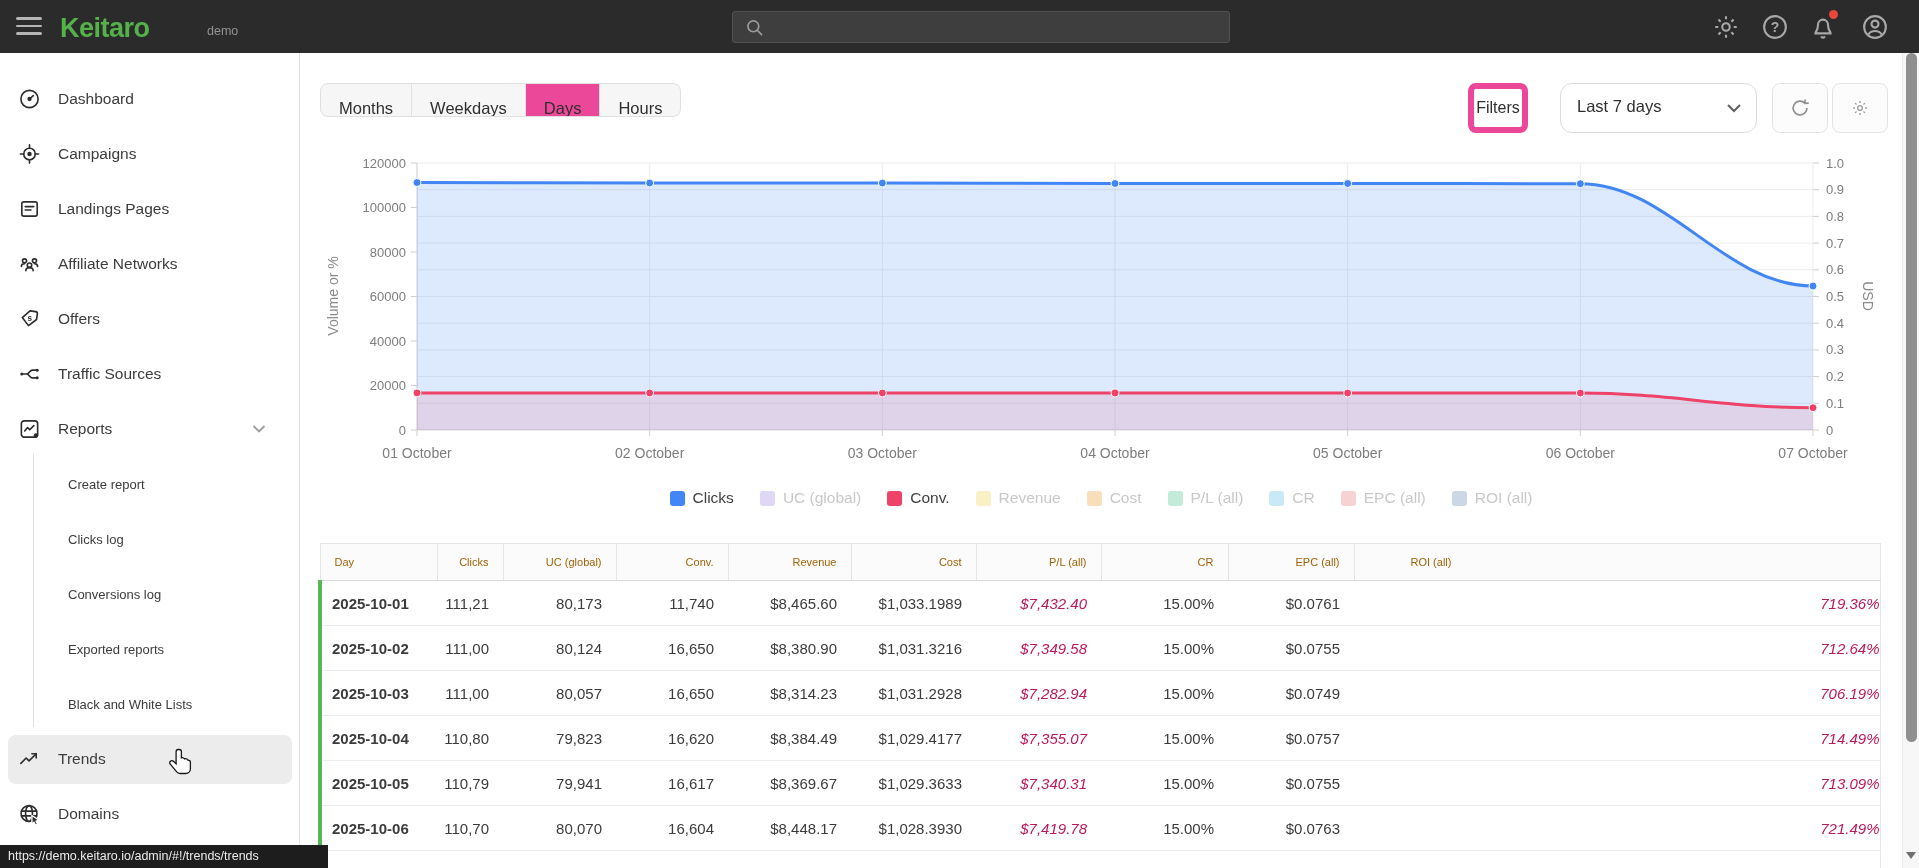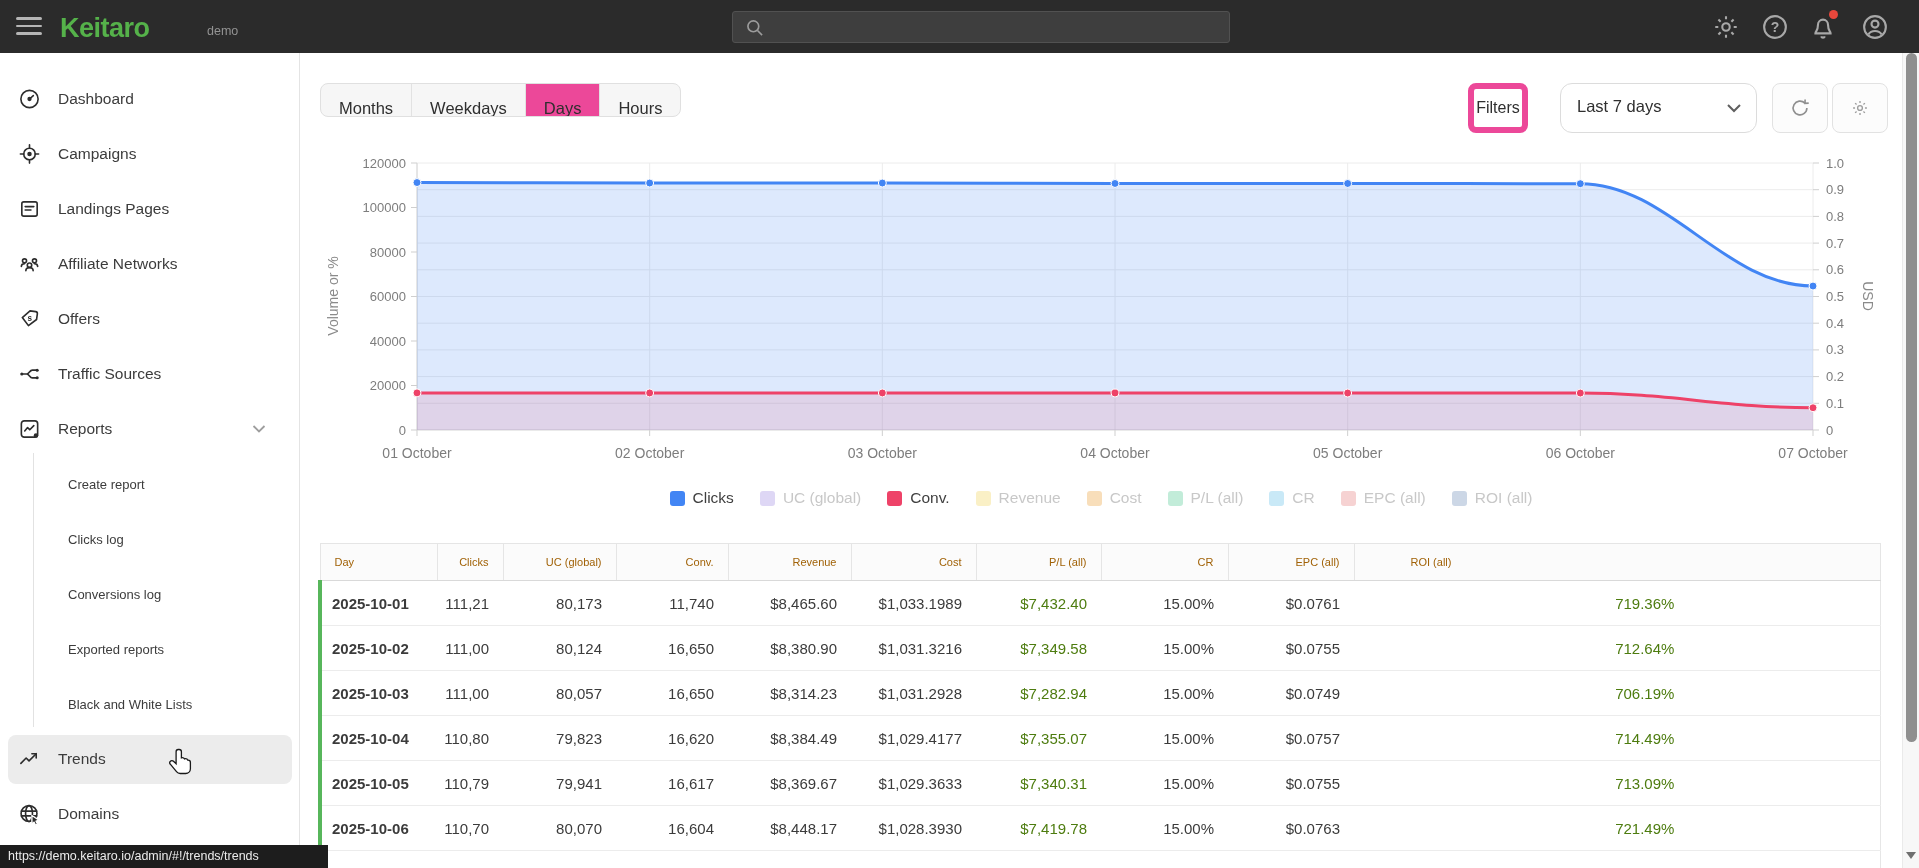--- a/index.html
+++ b/index.html
@@ -65,23 +65,23 @@
   
   .tablewrap { position:absolute; left:318px; top:543px; width:1560px; }
   table { width:1560px; border-collapse:collapse; table-layout:fixed; }
   th { height:37px; font-weight:normal; font-size:11px; color:#a16207; background:#fbfbfb;
     border:1px solid #e5e5e5; border-bottom:1px solid #d9d9d9; padding:0 14px 0 0; text-align:right; white-space:nowrap; }
   th.al { text-align:left; padding:0 0 0 14px; }
   th.ali { text-align:left; padding:0 0 0 56px; }
   td { height:45px; font-size:15px; color:#3b3b3b; border-bottom:1px solid #ececec;
     padding:0 14px 0 0; text-align:right; white-space:nowrap; background:#fff; }
   td.al { text-align:left; padding:0 0 0 10px; border-left:4px solid #57b65b;font-weight:bold; }
-  td.ali { text-align:center; padding:0 0 0 56px; }
+  td.ali { text-align:right; padding:0 0 0 56px; }
   td:last-child { border-right:1px solid #e6e6e6; }
-  td.green { color:#4d7c0f; }
+  td.green { color:#be185d;font-style:italic; }
 
   
   .statusbar { position:absolute; left:0; top:845px; width:328px; height:23px; background:#1d1d1d;
     color:#ececec; font-size:12.5px; line-height:23px; padding-left:8px; z-index:30; white-space:nowrap; }
   .scroll-track { position:absolute; left:1902px; top:53px; width:17px; height:815px; background:#f7f7f7;
     border-left:1px solid #eaeaea; z-index:15; }
   .scroll-thumb { position:absolute; left:3px; top:0px; width:11px; height:689px; background:#8f8f8f; border-radius:6px; }
   .scroll-down { position:absolute; left:3px; top:799px; width:0; height:0;
     border-left:5.5px solid transparent; border-right:5.5px solid transparent; border-top:7px solid #6f6f6f; }
   .cursor { position:absolute; left:168px; top:748px; z-index:40; pointer-events:none; }

